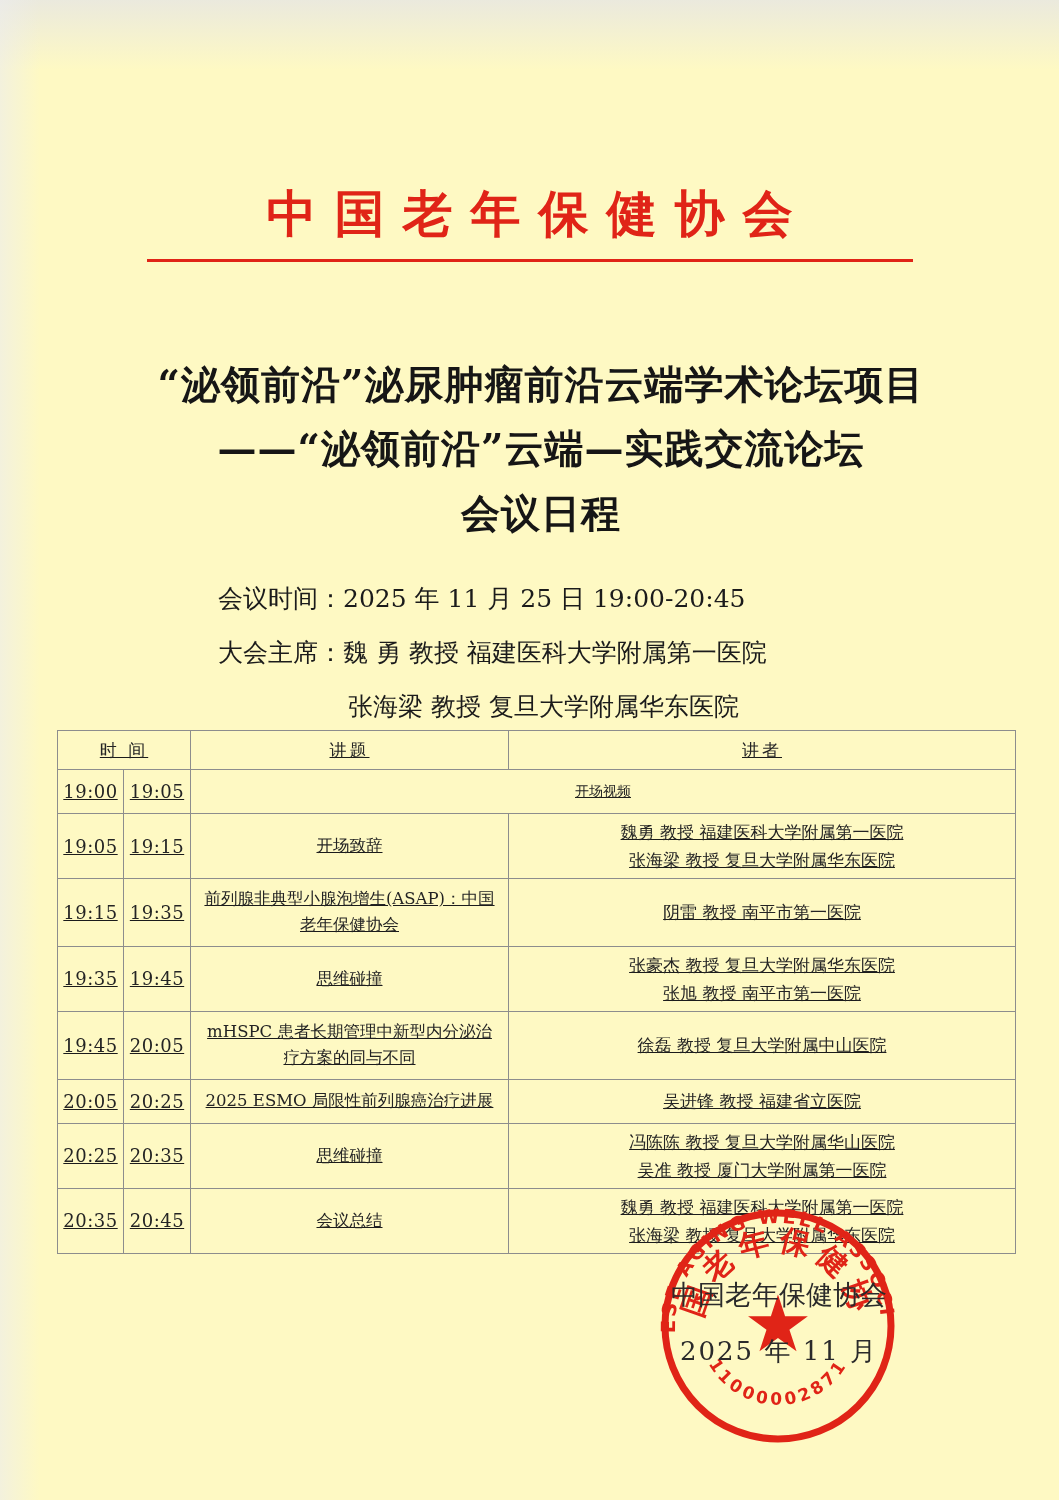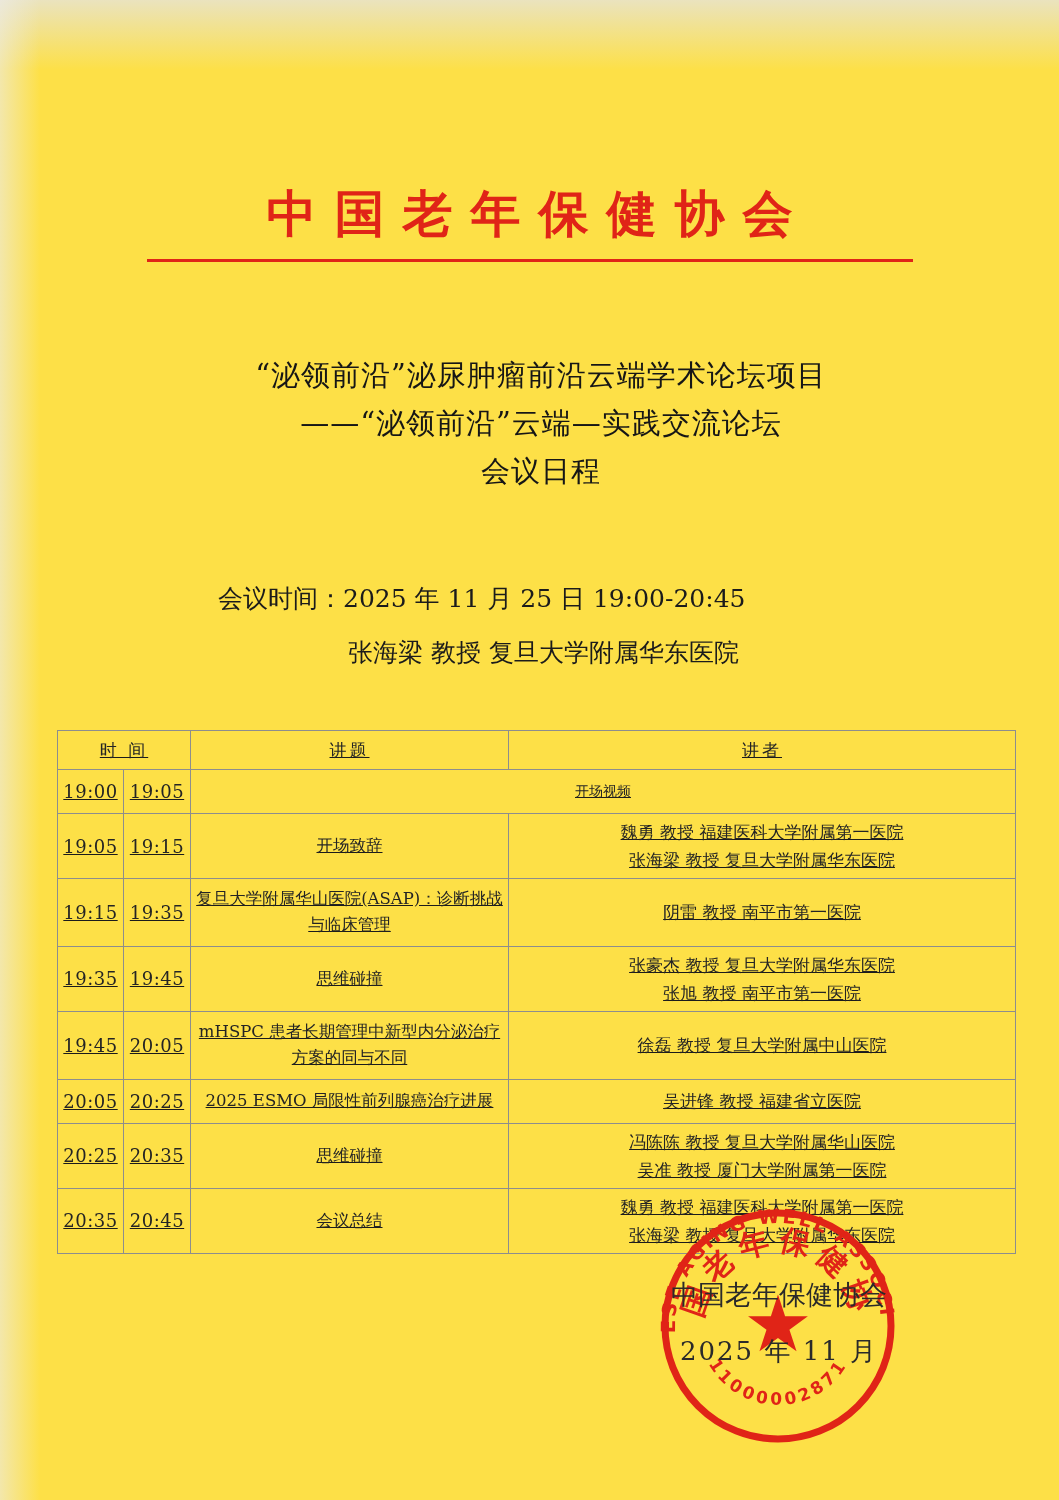--- a/index.html
+++ b/index.html
@@ -8,21 +8,21 @@
     background: #ffffff;
   }
   body {
     font-family: "Liberation Serif", "DejaVu Serif", serif;
     color: #1b1b1b;
   }
   .page {
     position: relative;
     width: 1059px;
     height: 1500px;
-    background: #fde047;
+    background: #fef9c3;
     overflow: hidden;
   }
   
   .scan-shade-top {
     position: absolute;
     top: 0; left: 0;
     width: 1059px; height: 70px;
     background: linear-gradient(to bottom, rgba(228,228,230,0.75), rgba(255,255,255,0));
     pointer-events: none;
   }
@@ -62,22 +62,22 @@
   
   .doc-title {
     position: absolute;
     top: 352px;
     left: 0;
     width: 1059px;
     text-align: center;
   }
   .doc-title-line {
     font-family: "DejaVu Serif", "Liberation Serif", serif;
-    font-size: 29px;
-    font-weight: normal;
+    font-size: 39px;
+    font-weight: bold;
     letter-spacing: 1px;
     line-height: 1.65;
     color: #161616;
     white-space: nowrap;
     padding-left: 23px;
   }
 
   
   .meta {
     position: absolute;
@@ -130,21 +130,21 @@
     letter-spacing: 3px;
   }
   table.agenda td.time {
     font-size: 18px;
     letter-spacing: 0.5px;
     white-space: nowrap;
   }
   table.agenda td.topic {
     font-size: 16.5px;
     line-height: 1.6;
-    padding: 7px 0;
+    padding: 7px 8px;
   }
   table.agenda td.speaker {
     font-size: 17px;
     line-height: 1.65;
   }
   table.agenda td.merged {
     font-size: 14px;
   }
   .row-h1 { height: 44px; }
   .row-h2 { height: 62px; }
@@ -205,20 +205,21 @@
   </div>
 
   <div class="doc-title">
     <div class="doc-title-line">“泌领前沿”泌尿肿瘤前沿云端学术论坛项目</div>
     <div class="doc-title-line">——“泌领前沿”云端—实践交流论坛</div>
     <div class="doc-title-line">会议日程</div>
   </div>
 
   <div class="meta">
     <div class="meta-line">会议时间：2025 年 11 月 25 日  19:00-20:45</div>
+    <div class="meta-line">大会主席：魏  勇 教授 福建医科大学附属第一医院</div>
     <div class="meta-line indent">张海梁 教授 复旦大学附属华东医院</div>
   </div>
 
   <div class="agenda-wrap">
     <table class="agenda">
       <colgroup>
         <col class="c-start">
           <col class="c-end">
           <col class="c-topic">
           <col class="c-spk">
@@ -241,21 +242,21 @@
             <td class="time">19:15</td>
             <td class="topic">开场致辞</td>
             <td class="speaker">
               <div>魏勇 教授 福建医科大学附属第一医院</div>
               <div>张海梁 教授 复旦大学附属华东医院</div>
             </td>
           </tr>
           <tr class="row-h1">
             <td class="time">19:15</td>
             <td class="time">19:35</td>
-            <td class="topic">复旦大学附属华山医院(ASAP)：诊断挑战与临床管理</td>
+            <td class="topic">前列腺非典型小腺泡增生(ASAP)：中国老年保健协会</td>
             <td class="speaker">
               <div>阴雷 教授 南平市第一医院</div>
             </td>
           </tr>
           <tr class="row-h2">
             <td class="time">19:35</td>
             <td class="time">19:45</td>
             <td class="topic">思维碰撞</td>
             <td class="speaker">
               <div>张豪杰 教授 复旦大学附属华东医院</div>

